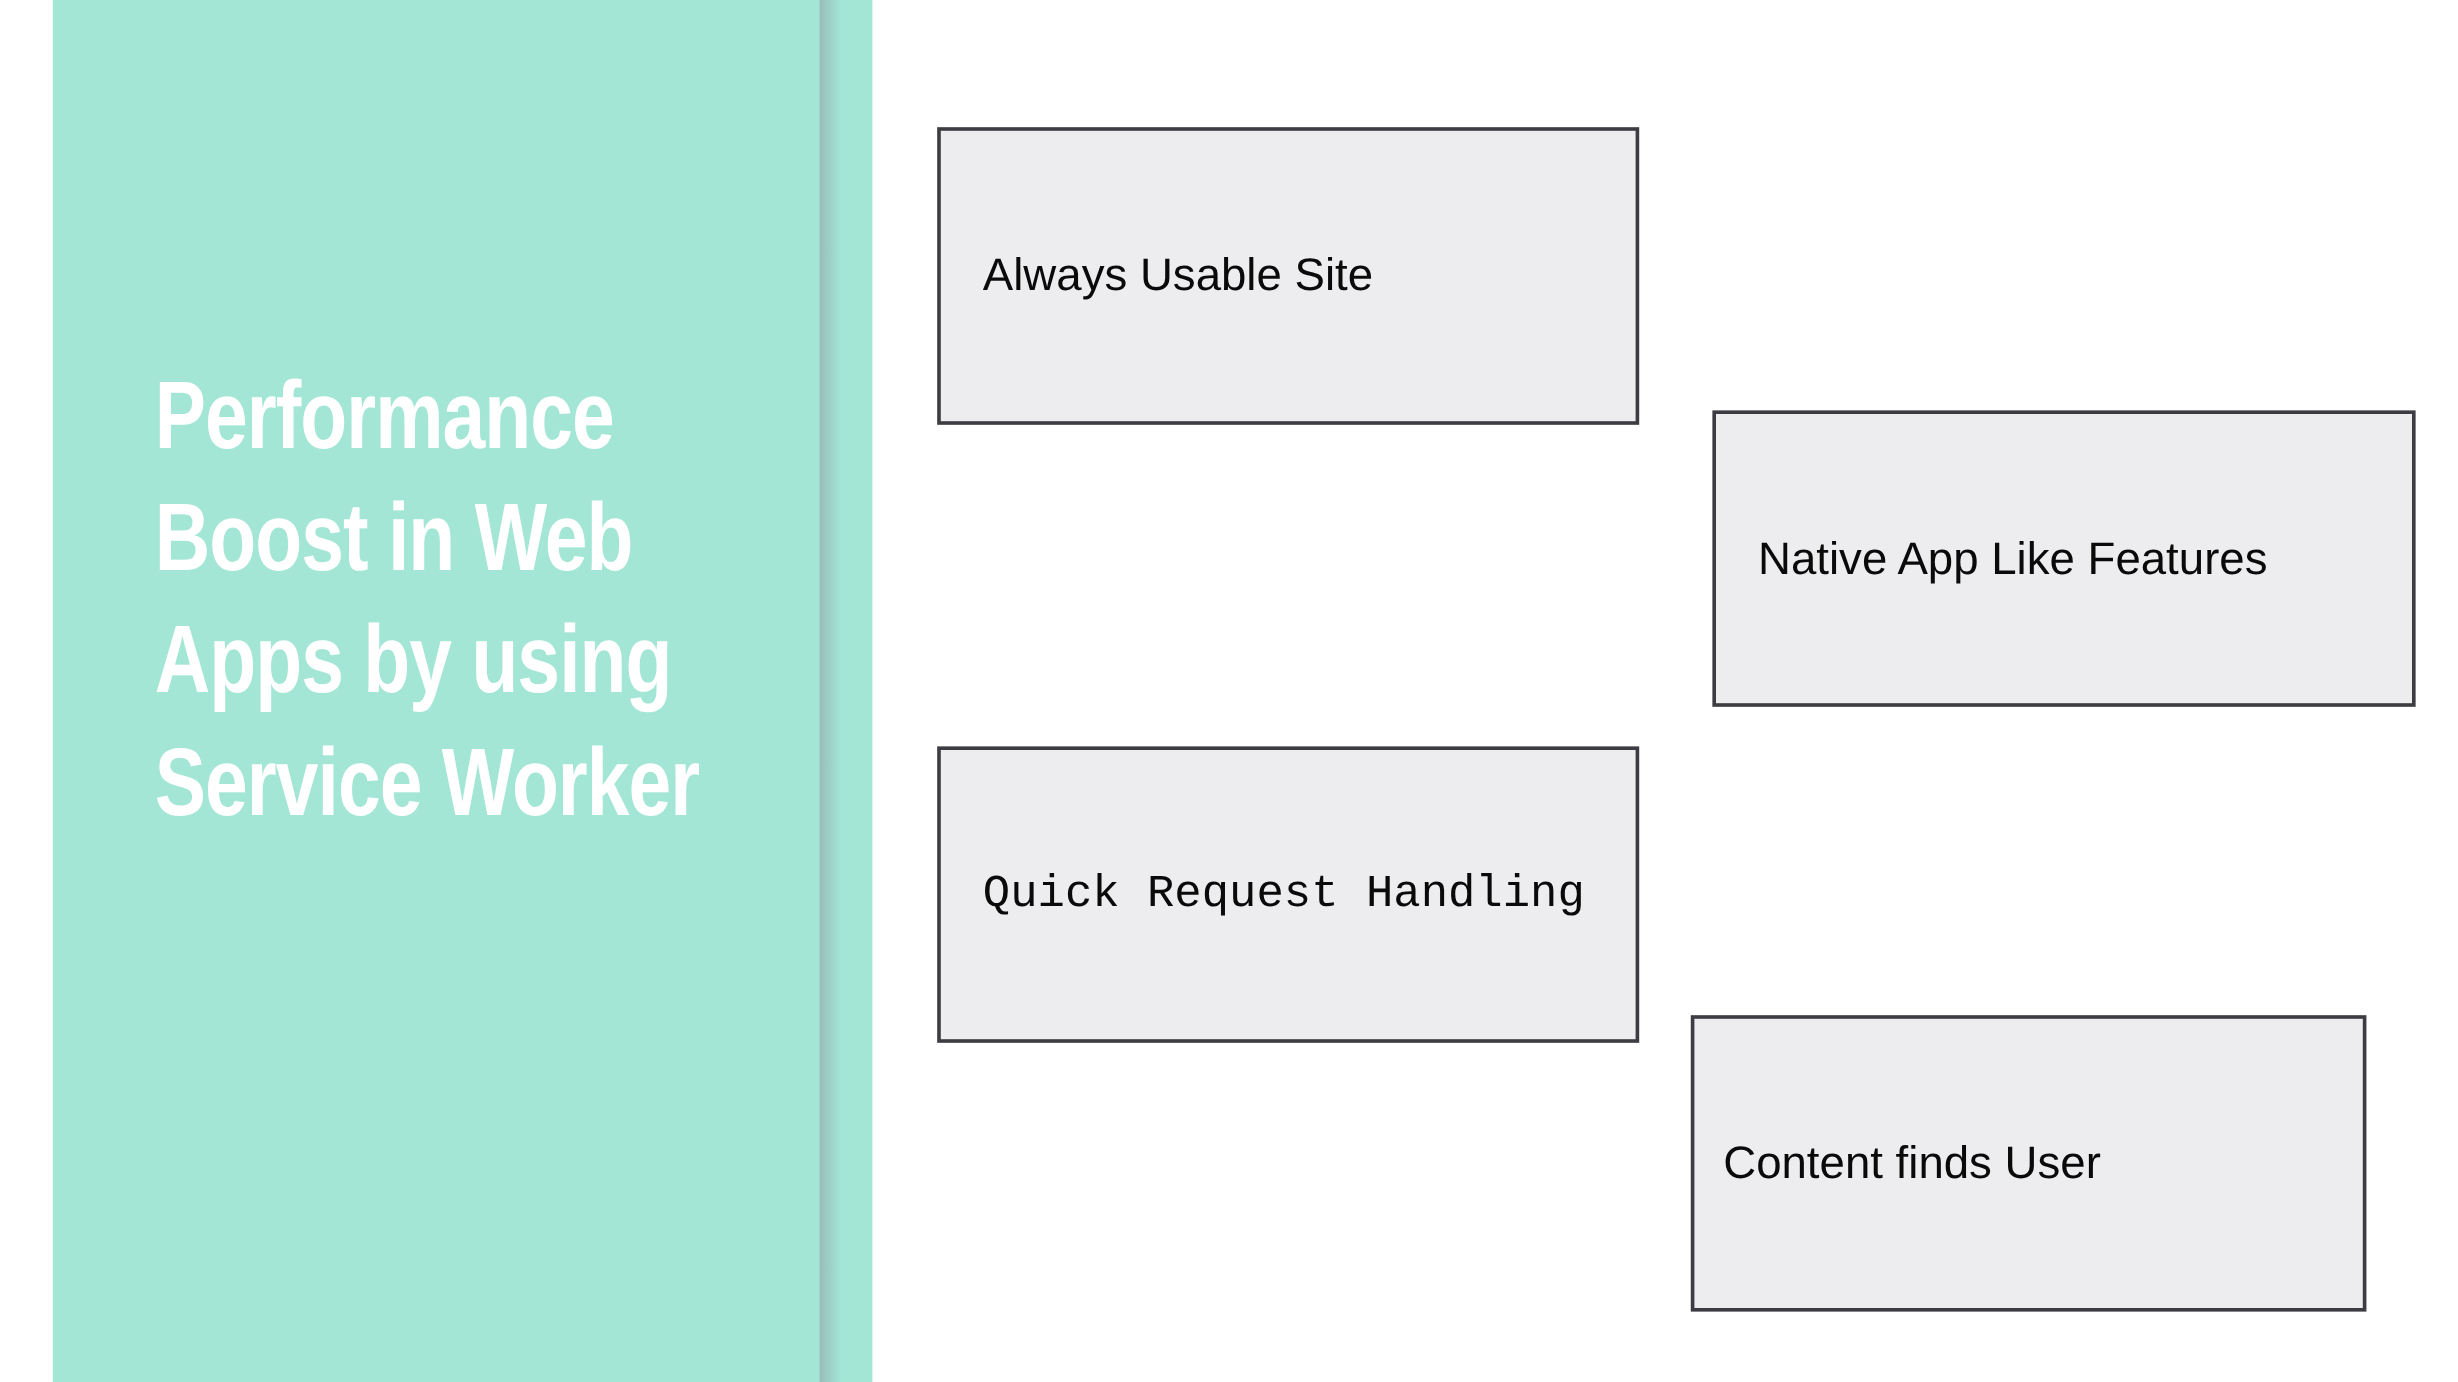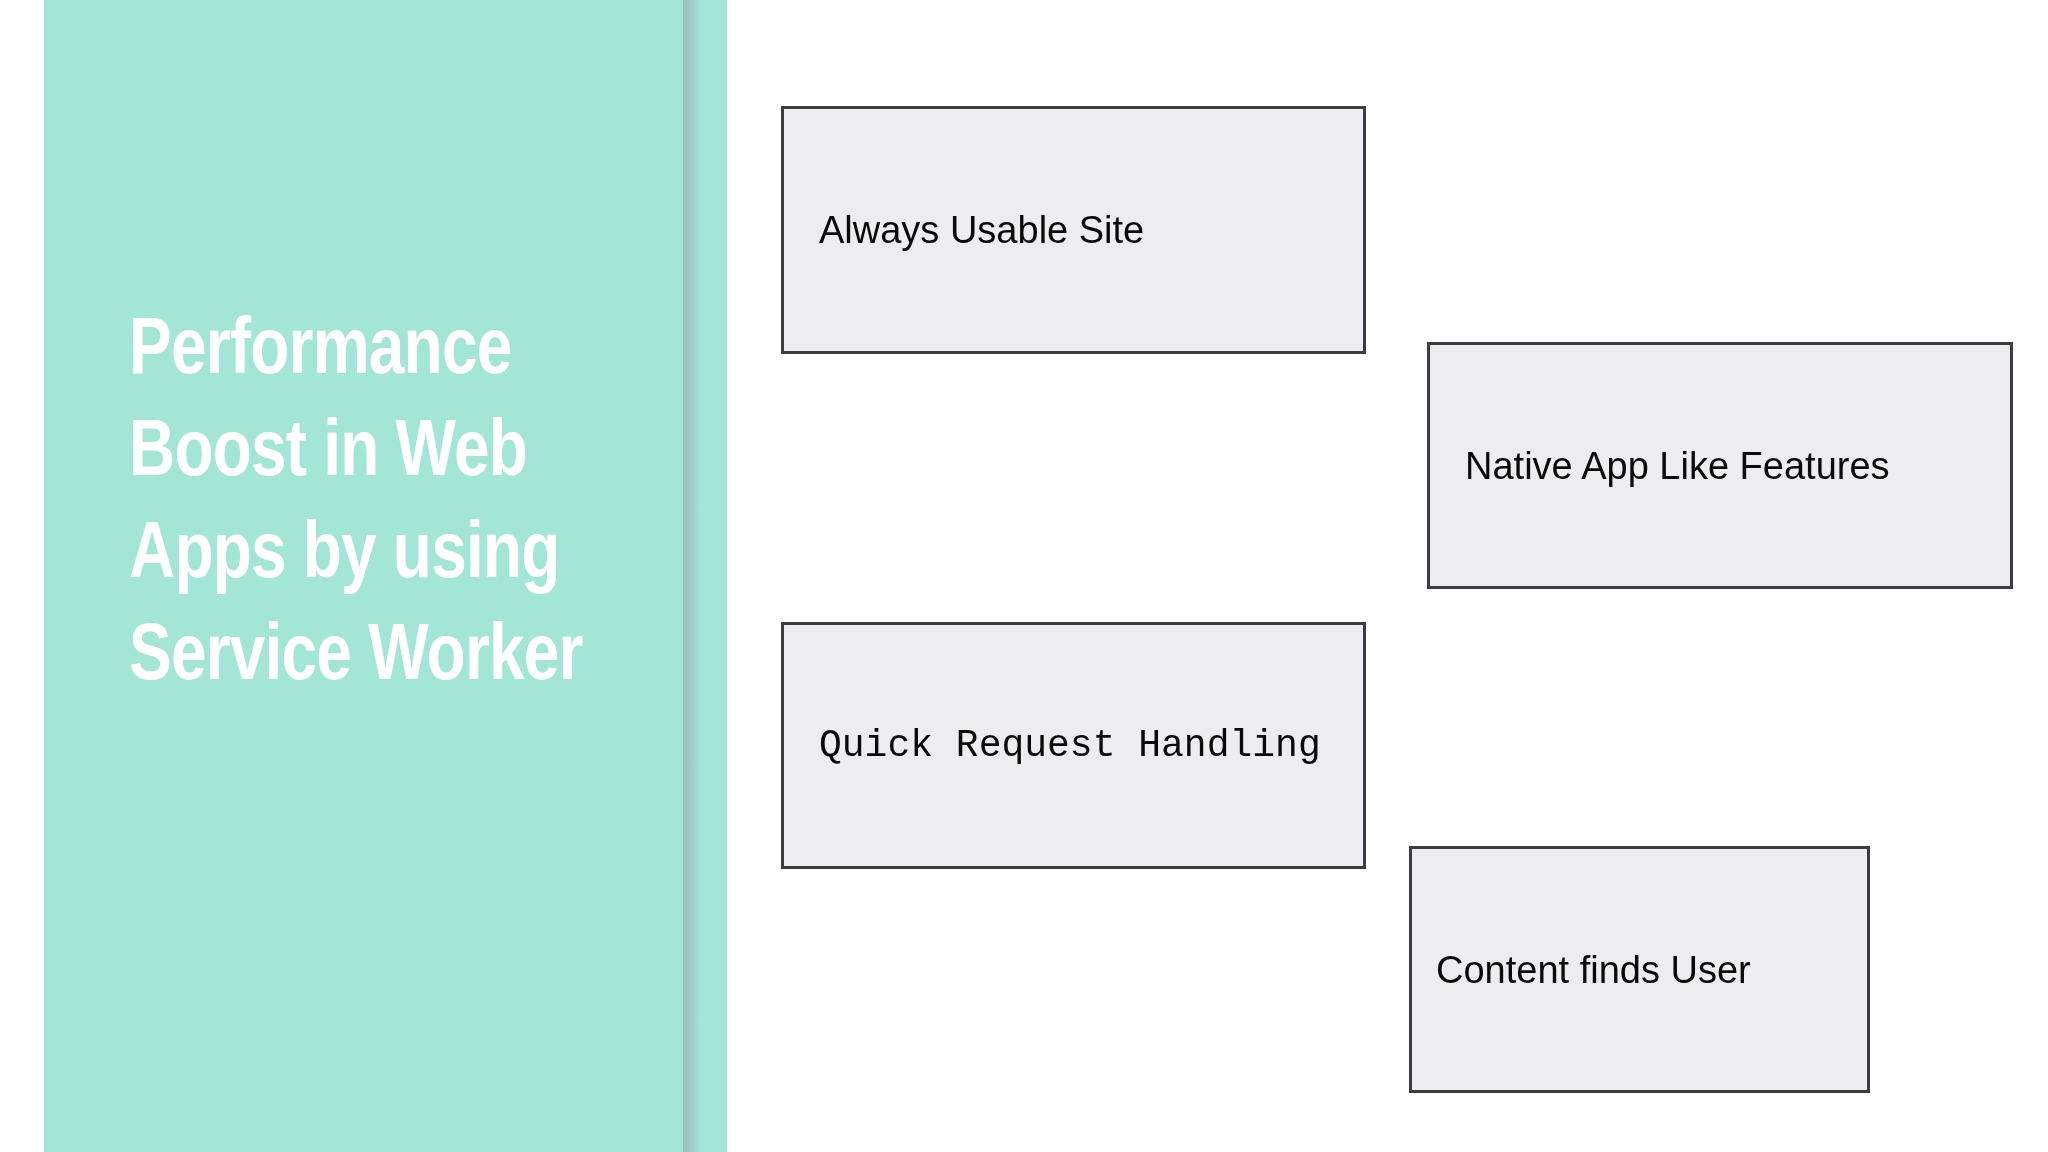--- a/index.html
+++ b/index.html
@@ -63,21 +63,21 @@
     padding-right: 16px;
     color: var(--card-text, #0A0A0A);
     font-size: 38px;
     line-height: 48px;
   }
   .card .card-line { white-space: nowrap; }
 
   .card-1 { left: 781px;  top: 106px; width: 585px; height: 248px; }
   .card-2 { left: 1427px; top: 342px; width: 586px; height: 247px; }
   .card-3 { left: 781px;  top: 622px; width: 585px; height: 247px; font-family: Liberation Mono, monospace; }
-  .card-4 { left: 1409px; top: 846px; width: 461px; height: 247px;
+  .card-4 { left: 1409px; top: 846px; width: 563px; height: 247px;
             padding-left: 24px; row-gap: 24px; }
 </style>
 </head>
 <body>
 
 <div class="slide">
 
   <div class="side-panel">
     <div class="slide-title">
       <div class="title-line">Performance</div>

